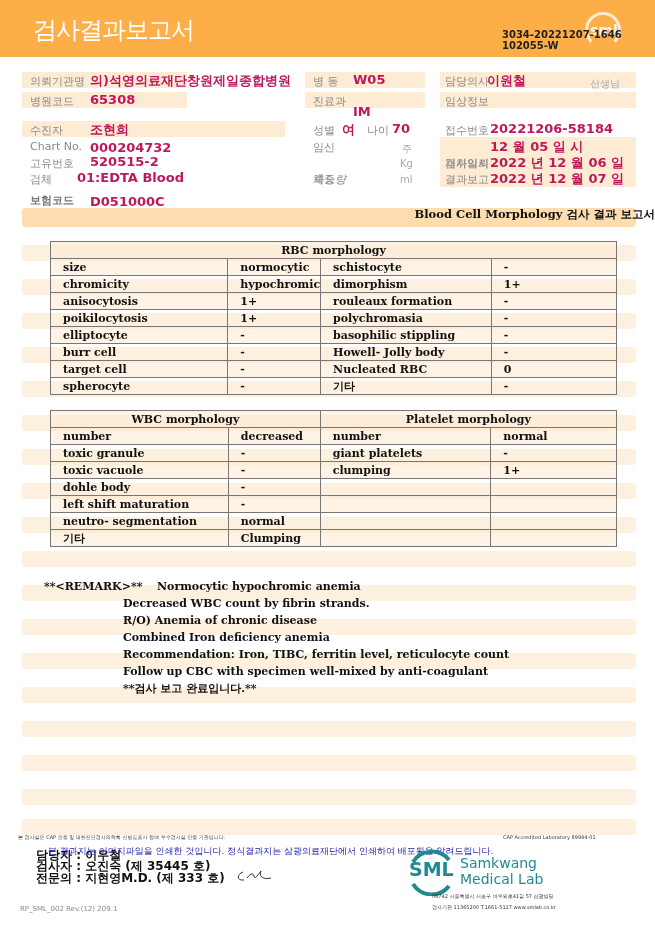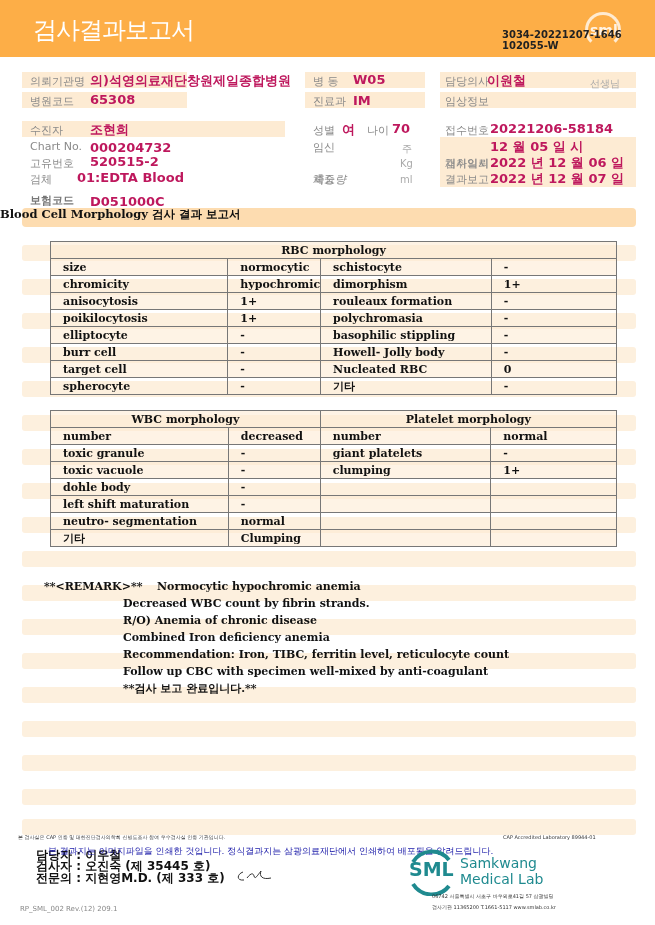--- a/index.html
+++ b/index.html
@@ -11,22 +11,22 @@
   .header-code { left: 502px; top: 29px; font-size: 10px; font-weight: bold; line-height: 11px; color: #222; }
   .logo-top { left: 585px; top: 12px; width: 36px; height: 36px; border: 3px solid rgba(255,255,255,0.75);
               border-radius: 50%; border-bottom-color: transparent; }
   .logo-top-text { left: 590px; top: 22px; font-size: 14px; font-weight: bold; color: rgba(255,255,255,0.85); }
   .bar { background: #fdebd3; height: 16px; }
   .lbl { font-size: 11px; color: #8a8a8a; }
   .val { font-size: 13px; font-weight: bold; color: #be185d; }
   .tiny { font-size: 10px; color: #aaa; }
   .stripe { left: 22px; width: 614px; height: 16px; background: #fdf0de; border-radius: 3px; }
   .title-stripe { left: 22px; top: 208px; width: 614px; height: 19px; background: #fddcb0; border-radius: 4px; }
-  .title-text { left: 0; width: 655px; top: 207px; text-align: left; font-family: "DejaVu Serif", serif;
-                font-size: 11.5px; font-weight: bold; }
+  .title-text { left: 0; width: 655px; top: 207px; text-align: right; font-family: "DejaVu Serif", serif;
+                font-size: 11.5px; font-weight: bold; padding-left: 24px; }
   table { border-collapse: collapse; font-family: "DejaVu Serif", serif; font-size: 11px; font-weight: bold; }
   td, th { border: 1px solid #777; height: 17px; padding: 0 0 0 12px; text-align: left; white-space: nowrap; }
   th { text-align: center; padding: 0; font-weight: bold; }
   tr:nth-child(even) td { background: rgba(253,235,211,0.6); }
   .t-rbc { left: 50px; top: 241px; width: 567px; }
   .t-wbc { left: 50px; top: 410px; width: 567px; }
   .remark { font-family: "DejaVu Serif", serif; font-size: 11px; font-weight: bold; line-height: 17px; }
   .sign { font-size: 12px; font-weight: bold; line-height: 13px; }
   .notice { font-size: 9px; color: #1a1aa8; }
 </style>
@@ -55,21 +55,21 @@
 <div class="abs val" style="left:90px;top:72px;">의)석영의료재단창원제일종합병원</div>
 <div class="abs lbl" style="left:313px;top:74px;">병 동</div>
 <div class="abs val" style="left:353px;top:72px;">W05</div>
 <div class="abs lbl" style="left:445px;top:74px;">담당의사</div>
 <div class="abs val" style="left:487px;top:72px;">이원철</div>
 <div class="abs tiny" style="left:590px;top:77px;">선생님</div>
 
 <div class="abs lbl" style="left:30px;top:94px;">병원코드</div>
 <div class="abs val" style="left:90px;top:92px;">65308</div>
 <div class="abs lbl" style="left:313px;top:94px;">진료과</div>
-<div class="abs val" style="left:353px;top:93px;">IM</div>
+<div class="abs val" style="left:353px;top:104px;">IM</div>
 <div class="abs lbl" style="left:445px;top:94px;">임상정보</div>
 
 <div class="abs lbl" style="left:30px;top:123px;">수진자</div>
 <div class="abs val" style="left:90px;top:121px;">조현희</div>
 <div class="abs lbl" style="left:313px;top:123px;">성별</div>
 <div class="abs val" style="left:342px;top:121px;">여</div>
 <div class="abs lbl" style="left:367px;top:123px;">나이</div>
 <div class="abs val" style="left:392px;top:121px;">70</div>
 <div class="abs lbl" style="left:445px;top:123px;">접수번호</div>
 <div class="abs val" style="left:490px;top:121px;">20221206-58184</div>

